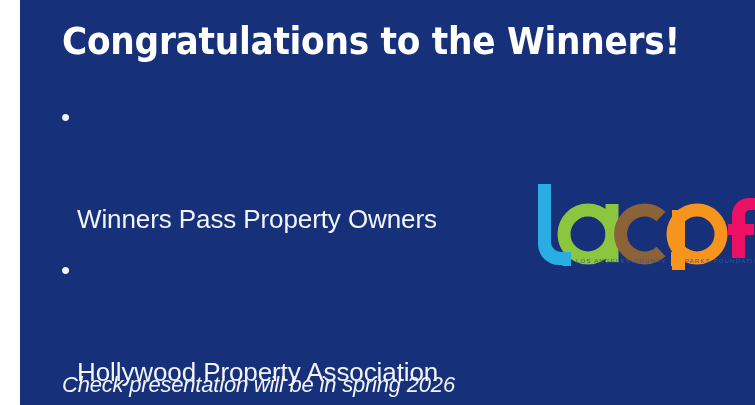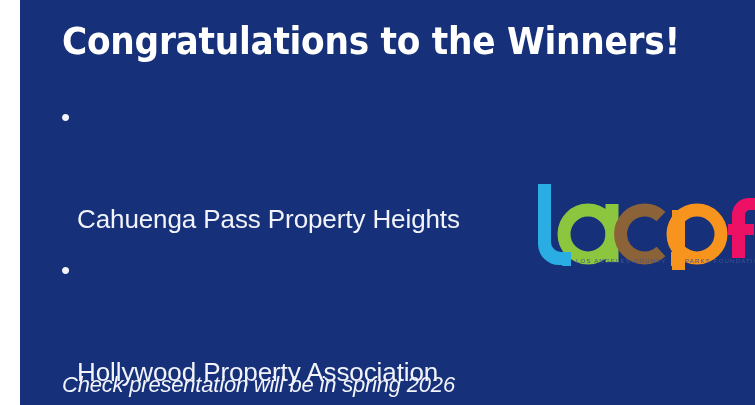--- a/index.html
+++ b/index.html
@@ -95,21 +95,21 @@
 </head>
 <body>
 
 <div class="slide">
 
   <div class="title">Congratulations to the Winners!</div>
 
   <div class="bullets">
     <div class="bullet-item">
       <span class="bullet-dot">•</span>
-      <span>Cahuenga Pass Property Heights</span>
+      <span>Winners Pass Property Owners</span>
     </div>
     <div class="bullet-item">
       <span class="bullet-dot">•</span>
       <span>Hollywood Property Association</span>
     </div>
     <div class="bullet-item">
       <span class="bullet-dot">•</span>
       
     </div>
 

